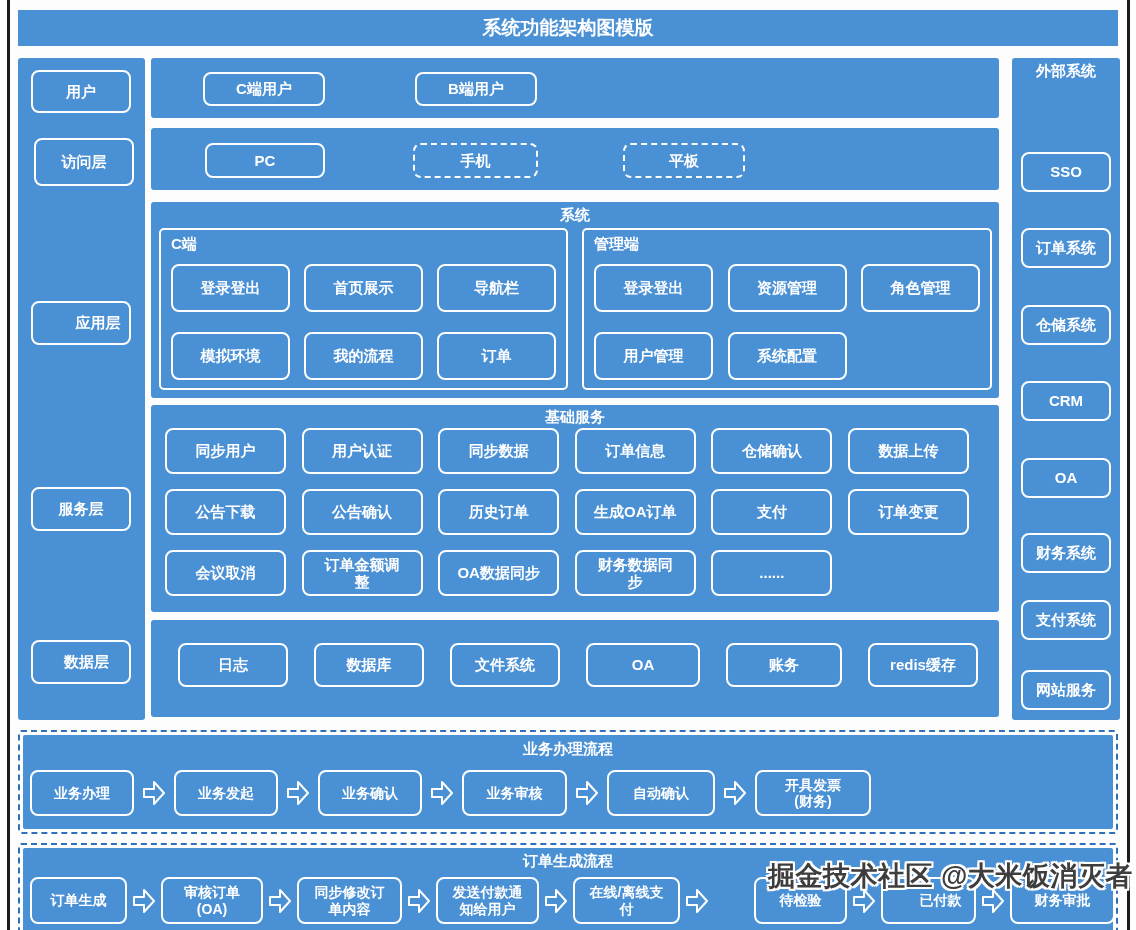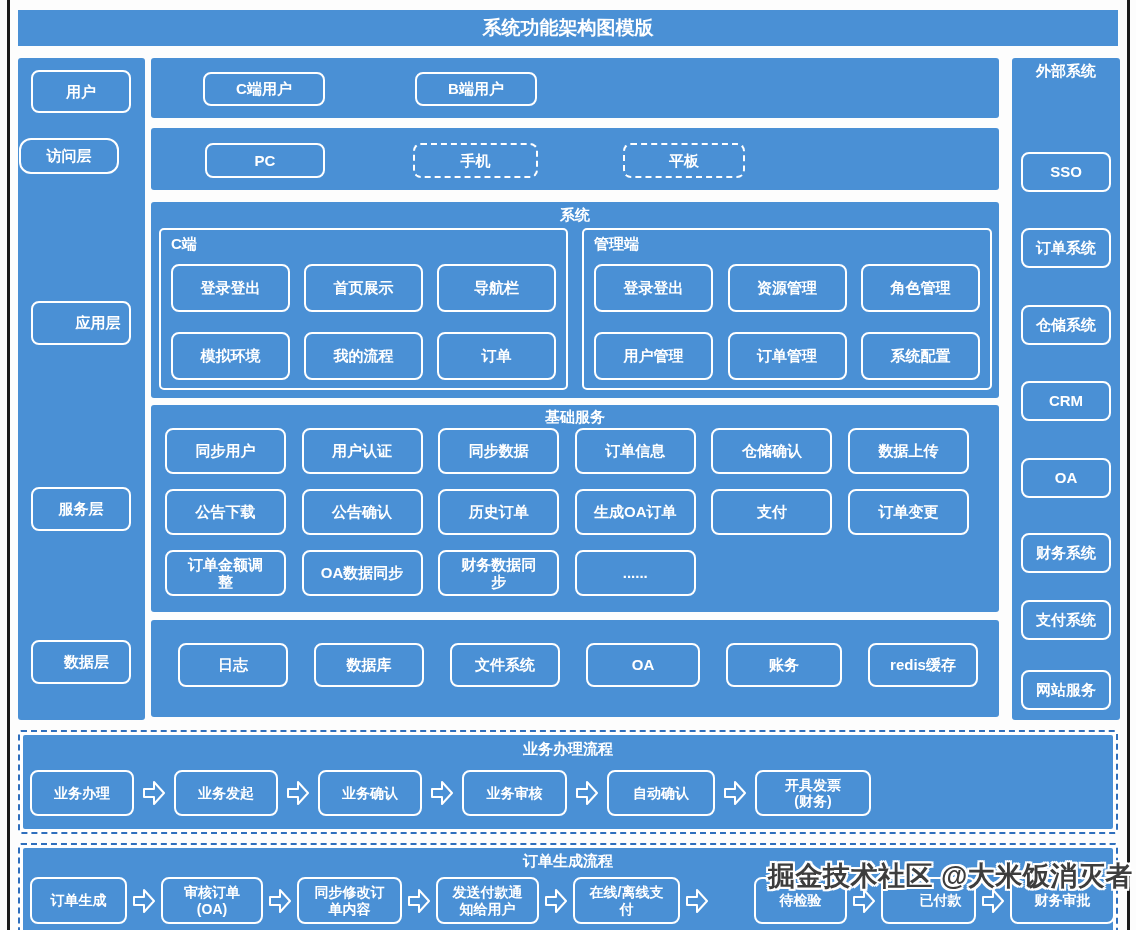--- a/index.html
+++ b/index.html
@@ -38,21 +38,21 @@
 <body>
 
 <div id="root">
   <div class="edge" style="left:7px;"></div>
   <div class="edge" style="left:1127px;"></div>
 
   <div class="title-bar">系统功能架构图模版</div>
 
   <div class="panel" style="left:18px;top:58px;width:127px;height:662px;">
     <div class="b abs" style="left:13px;top:12px;width:100px;height:43px;">用户</div>
-    <div class="b abs" style="left:1px;top:80px;width:100px;height:36px;border-radius:12px;">访问层</div>
+    <div class="b abs" style="left:16px;top:80px;width:100px;height:48px;">访问层</div>
     <div class="b abs" style="left:13px;top:243px;width:100px;height:44px;padding-left:34px;">应用层</div>
     <div class="b abs" style="left:13px;top:429px;width:100px;height:44px;">服务层</div>
     <div class="b abs" style="left:13px;top:582px;width:100px;height:44px;padding-left:11px;">数据层</div>
   </div>
 
   <div class="panel" style="left:151px;top:58px;width:848px;height:60px;">
     <div class="b abs" style="left:52px;top:14px;width:122px;height:34px;">C端用户</div>
     <div class="b abs" style="left:264px;top:14px;width:122px;height:34px;">B端用户</div>
   </div>
 
@@ -77,41 +77,41 @@
       </div>
     </div>
 
     <div class="sub-panel" style="left:431px;top:26px;width:410px;height:162px;">
       <div class="sublabel">管理端</div>
       <div class="grid3">
         <div class="b">登录登出</div>
         <div class="b">资源管理</div>
         <div class="b">角色管理</div>
         <div class="b">用户管理</div>
-        <div class="b">订单管理</div>
         <div class="b">系统配置</div>
       </div>
     </div>
   </div>
 
   <div class="panel" style="left:151px;top:405px;width:848px;height:207px;">
     <div class="plabel" style="top:3px;">基础服务</div>
     <div class="grid6">
       <div class="b">同步用户</div>
       <div class="b">用户认证</div>
       <div class="b">同步数据</div>
       <div class="b">订单信息</div>
       <div class="b">仓储确认</div>
       <div class="b">数据上传</div>
       <div class="b">公告下载</div>
       <div class="b">公告确认</div>
       <div class="b">历史订单</div>
       <div class="b">生成OA订单</div>
       <div class="b">支付</div>
       <div class="b">订单变更</div>
+      <div class="b">会议取消</div>
       <div class="b">订单金额调
 整</div>
       <div class="b">OA数据同步</div>
       <div class="b">财务数据同
 步</div>
       <div class="b">......</div>
     </div>
   </div>
 
   <div class="panel" style="left:151px;top:620px;width:848px;height:97px;">

